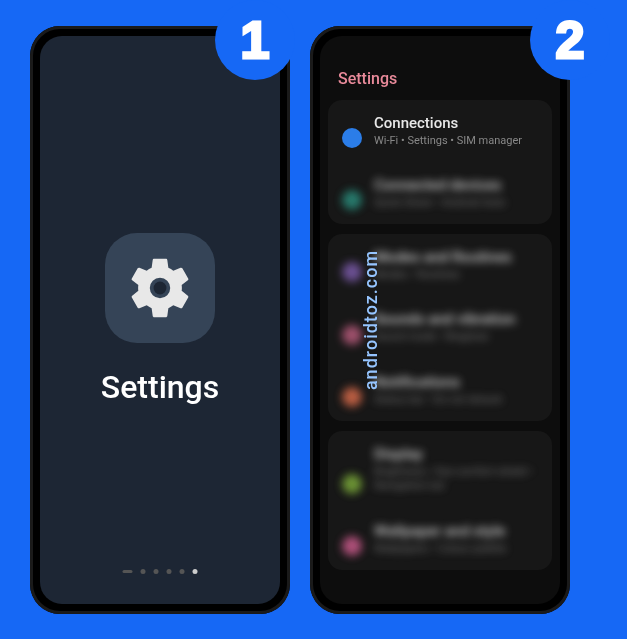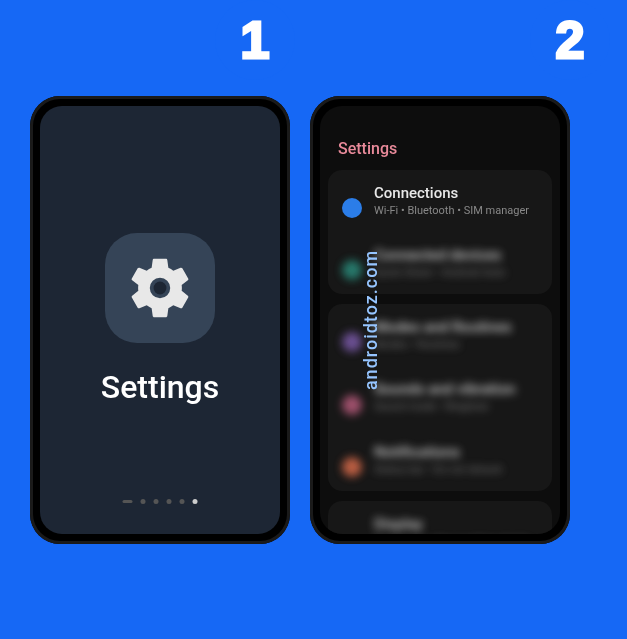--- a/index.html
+++ b/index.html
@@ -13,21 +13,21 @@
     }
     .container {
       display: flex;
       gap: 20px;
       padding: 25px 30px;
       height: 100%;
       align-items: center;
     }
     .phone {
       width: 260px;
-      height: 448px;
+      height: 588px;
       background: #000;
       border-radius: 30px;
       position: relative;
       padding: 10px;
       box-shadow: inset 0 0 0 3px #1a1a1a;
     }
     .phone-speaker {
       position: absolute;
       top: 18px;
       left: 50%;
@@ -214,21 +214,21 @@
     <div class="phone-camera"></div>
     <div class="screen screen-2">
       <div class="settings-header">Settings</div>
       <div class="settings-list">
 
         <div class="settings-card">
           <div class="settings-item">
             <div class="item-icon" style="background:#2b7de8"></div>
             <div class="item-content">
               <div class="item-title">Connections</div>
-              <div class="item-subtitle">Wi-Fi • Bluetooth • SIM manager</div>
+              <div class="item-subtitle">Wi-Fi • Settings • SIM manager</div>
             </div>
           </div>
           <div class="settings-item blurred">
             <div class="item-icon" style="background:#2a8a7a"></div>
             <div class="item-content">
               <div class="item-title">Connected devices</div>
               <div class="item-subtitle">Quick Share • Android Auto</div>
             </div>
           </div>
         </div>

